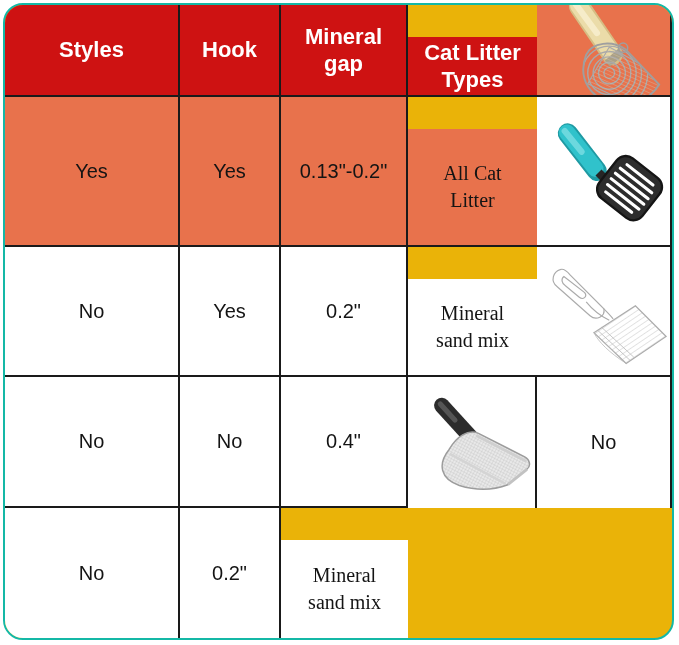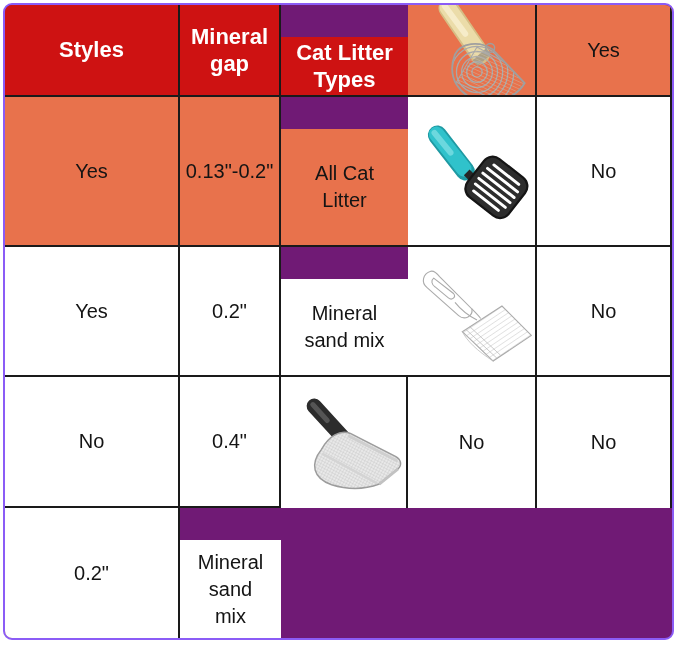--- a/index.html
+++ b/index.html
@@ -2,51 +2,52 @@
 <html><head>
 <meta charset="utf-8">
 <style>
   html,body{margin:0;padding:0;background:#ffffff;}
   .page{
     position:relative;width:679px;height:645px;background:#ffffff;overflow:hidden;
     font-family:"Liberation Sans", sans-serif;
   }
   .tbl{
     position:absolute;left:3px;top:3px;width:671px;height:637px;box-sizing:border-box;
-    border:2px solid #8b5cf6;border-radius:9px;overflow:hidden;background:#701a75;
+    border:2px solid #14b8a6;border-radius:20px;overflow:hidden;background:#eab308;
     display:grid;
     grid-template-columns:175px 101px 127px 129px 1fr;
     grid-template-rows:92px 150px 130px 131px 1fr;
   }
   .cell{
     box-sizing:border-box;border-right:2px solid #1a1a1a;border-bottom:2px solid #1a1a1a;
     display:flex;align-items:center;justify-content:center;text-align:center;
     overflow:hidden;
   }
   .cell.lastcol{border-right:none;margin-top:32px;}
   .cell.lastrow{border-bottom:none;}
   .th{
     background:#ce1212;color:#ffffff;font-weight:bold;font-size:22px;line-height:1.25;
     padding:0 6px;
   }
   .td{
     background:#ffffff;color:#141414;font-size:20px;line-height:1.35;padding:0 8px;
   }
-  .td.types{padding:0 23px;}
+  .td.types{padding:0 23px;font-family:Liberation Serif, serif;}
   .row-hl{background:#e8724c;}
   .imgcell{padding:0;}
   .imgcell svg{display:block;}
 </style>
 </head>
 <body>
 
 <div class="page">
   <div class="tbl">
 
     <div class="cell th">Styles</div>
+    <div class="cell th">Hook</div>
     <div class="cell th">Mineral gap</div>
     <div class="cell th lastcol">Cat Litter Types</div>
 
     <div class="cell td row-hl imgcell">
       <svg width="173" height="148" viewBox="0 0 173 148">
         <defs>
           <clipPath id="sc1">
               <path d="M64,80 C52,112 70,138 102,144 C126,148 149,136 159,119 L115,73 C97,61 72,64 64,80 Z"></path>
             </clipPath>
           <pattern id="mp1" width="4.5" height="4.5" patternUnits="userSpaceOnUse" patternTransform="rotate(24)">

